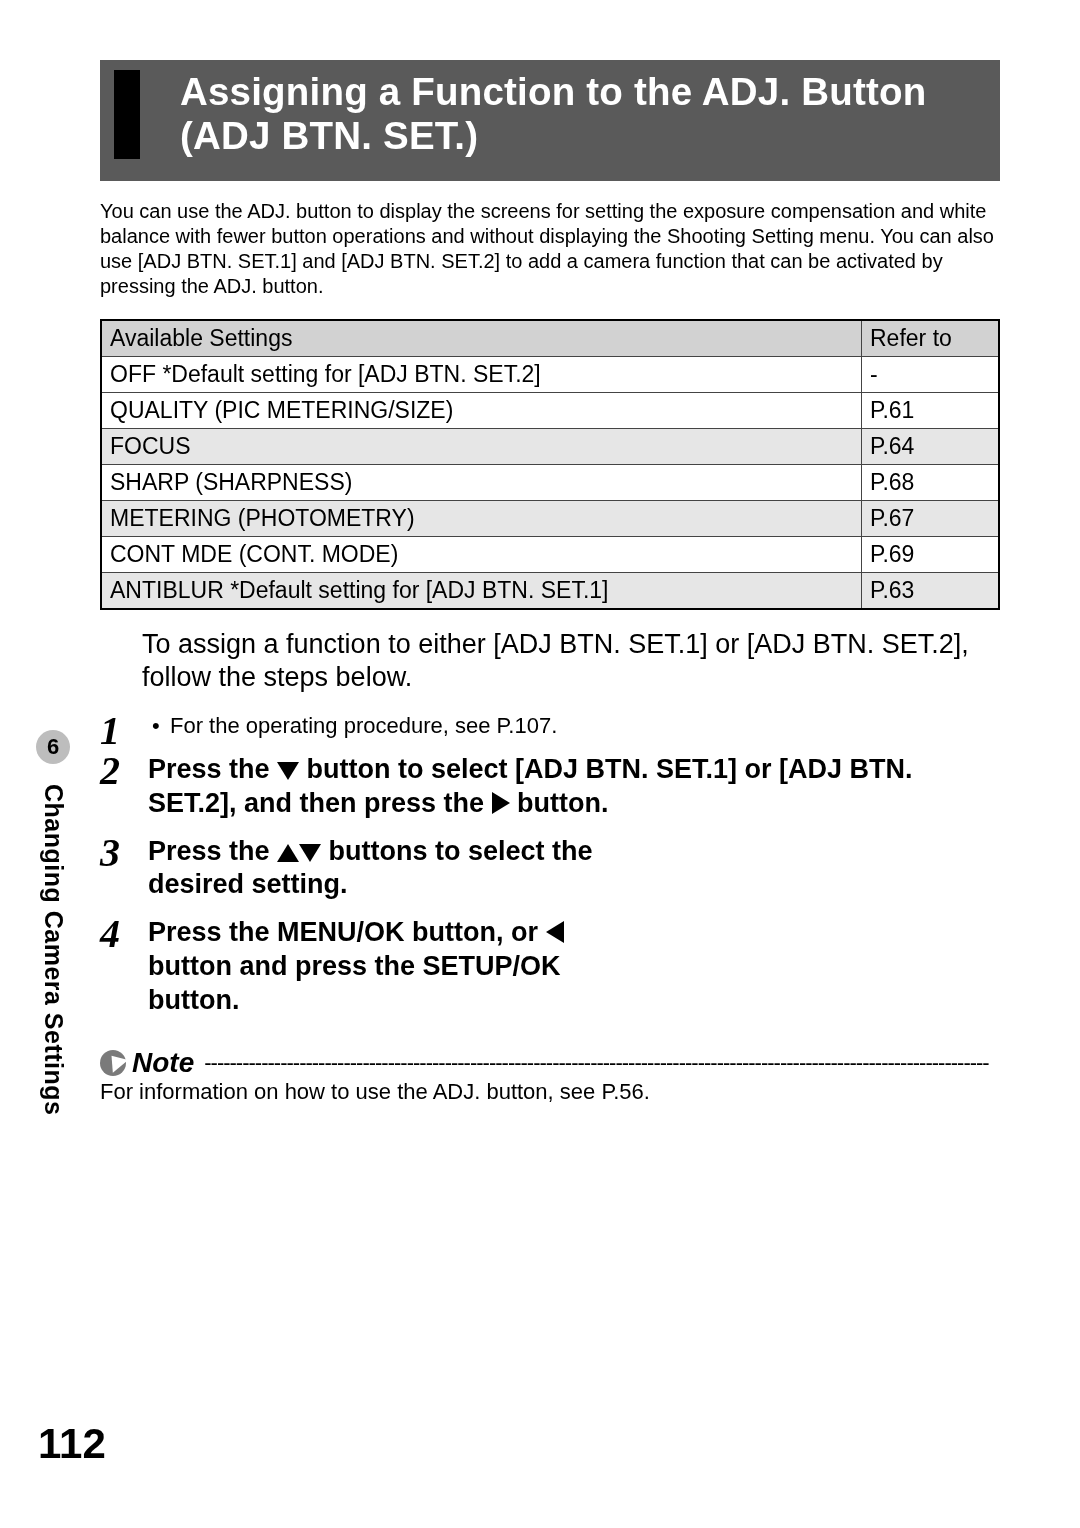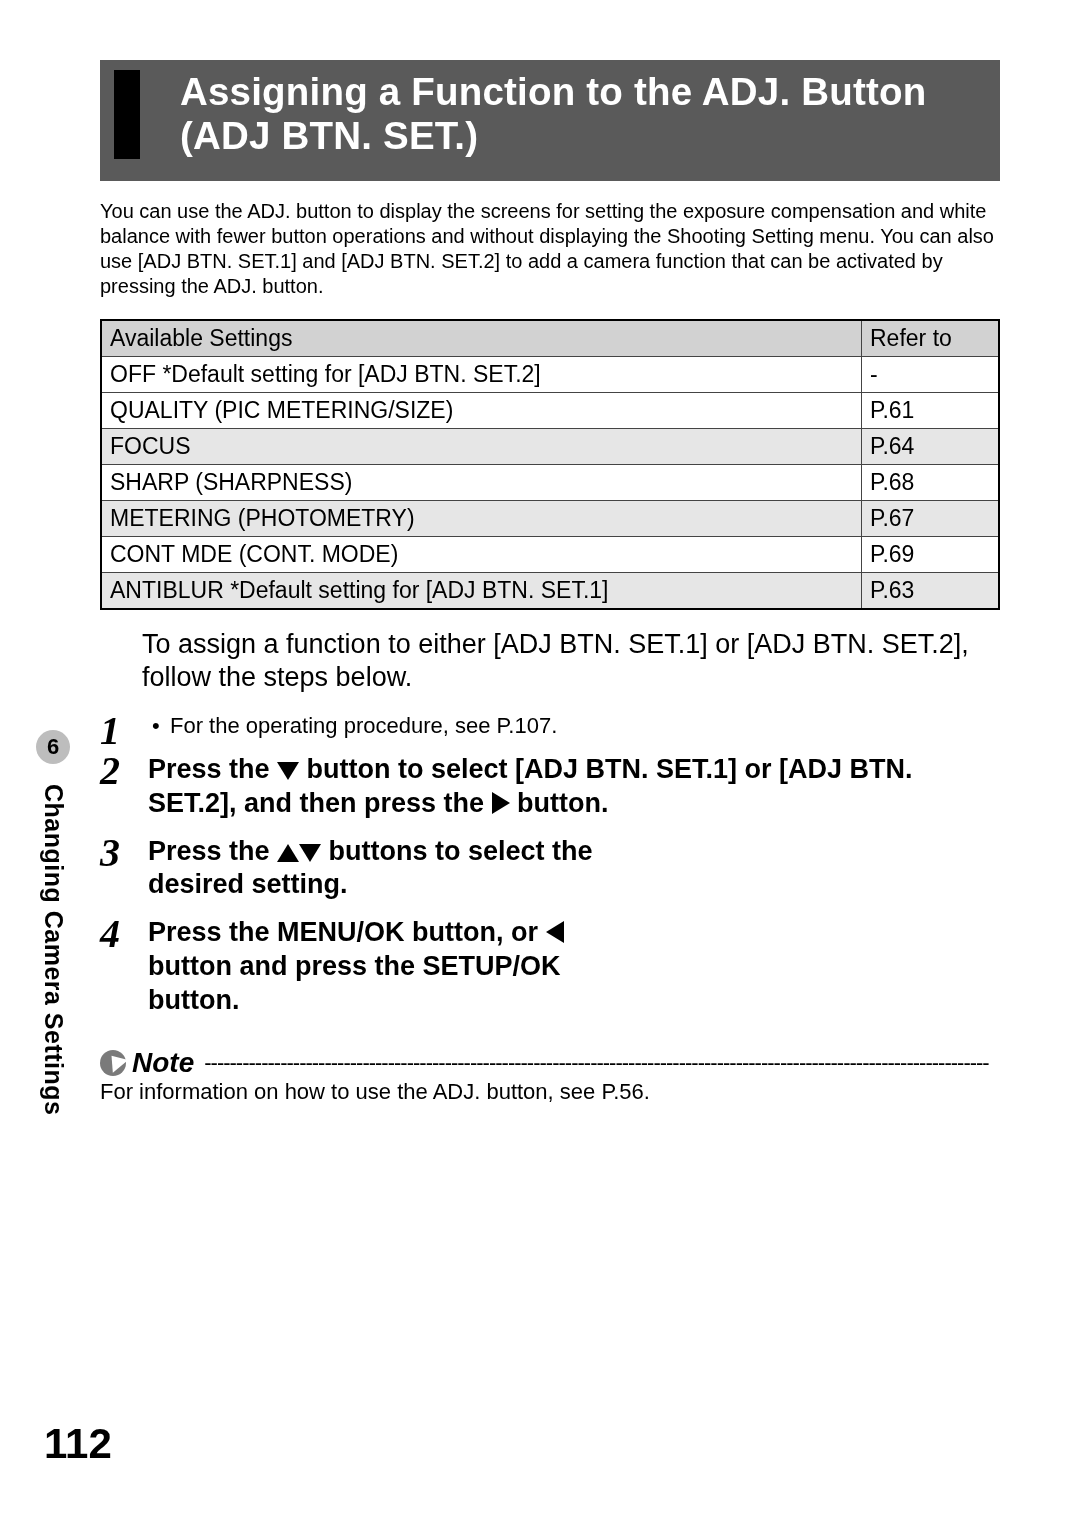--- a/index.html
+++ b/index.html
@@ -173,21 +173,21 @@
     justify-content: center;
   }
   .side-label {
     writing-mode: vertical-rl;
     font-weight: bold;
     font-size: 25px;
     letter-spacing: 0.5px;
   }
   .pagenum {
     position: absolute;
-    left: 44px;
+    left: 38px;
     bottom: 60px;
     font-weight: 900;
     font-size: 42px;
     font-family: Arial Black, Arial, sans-serif;
   }
   .tri {
     display: inline-block;
     width: 0; height: 0;
     vertical-align: -2px;
   }

